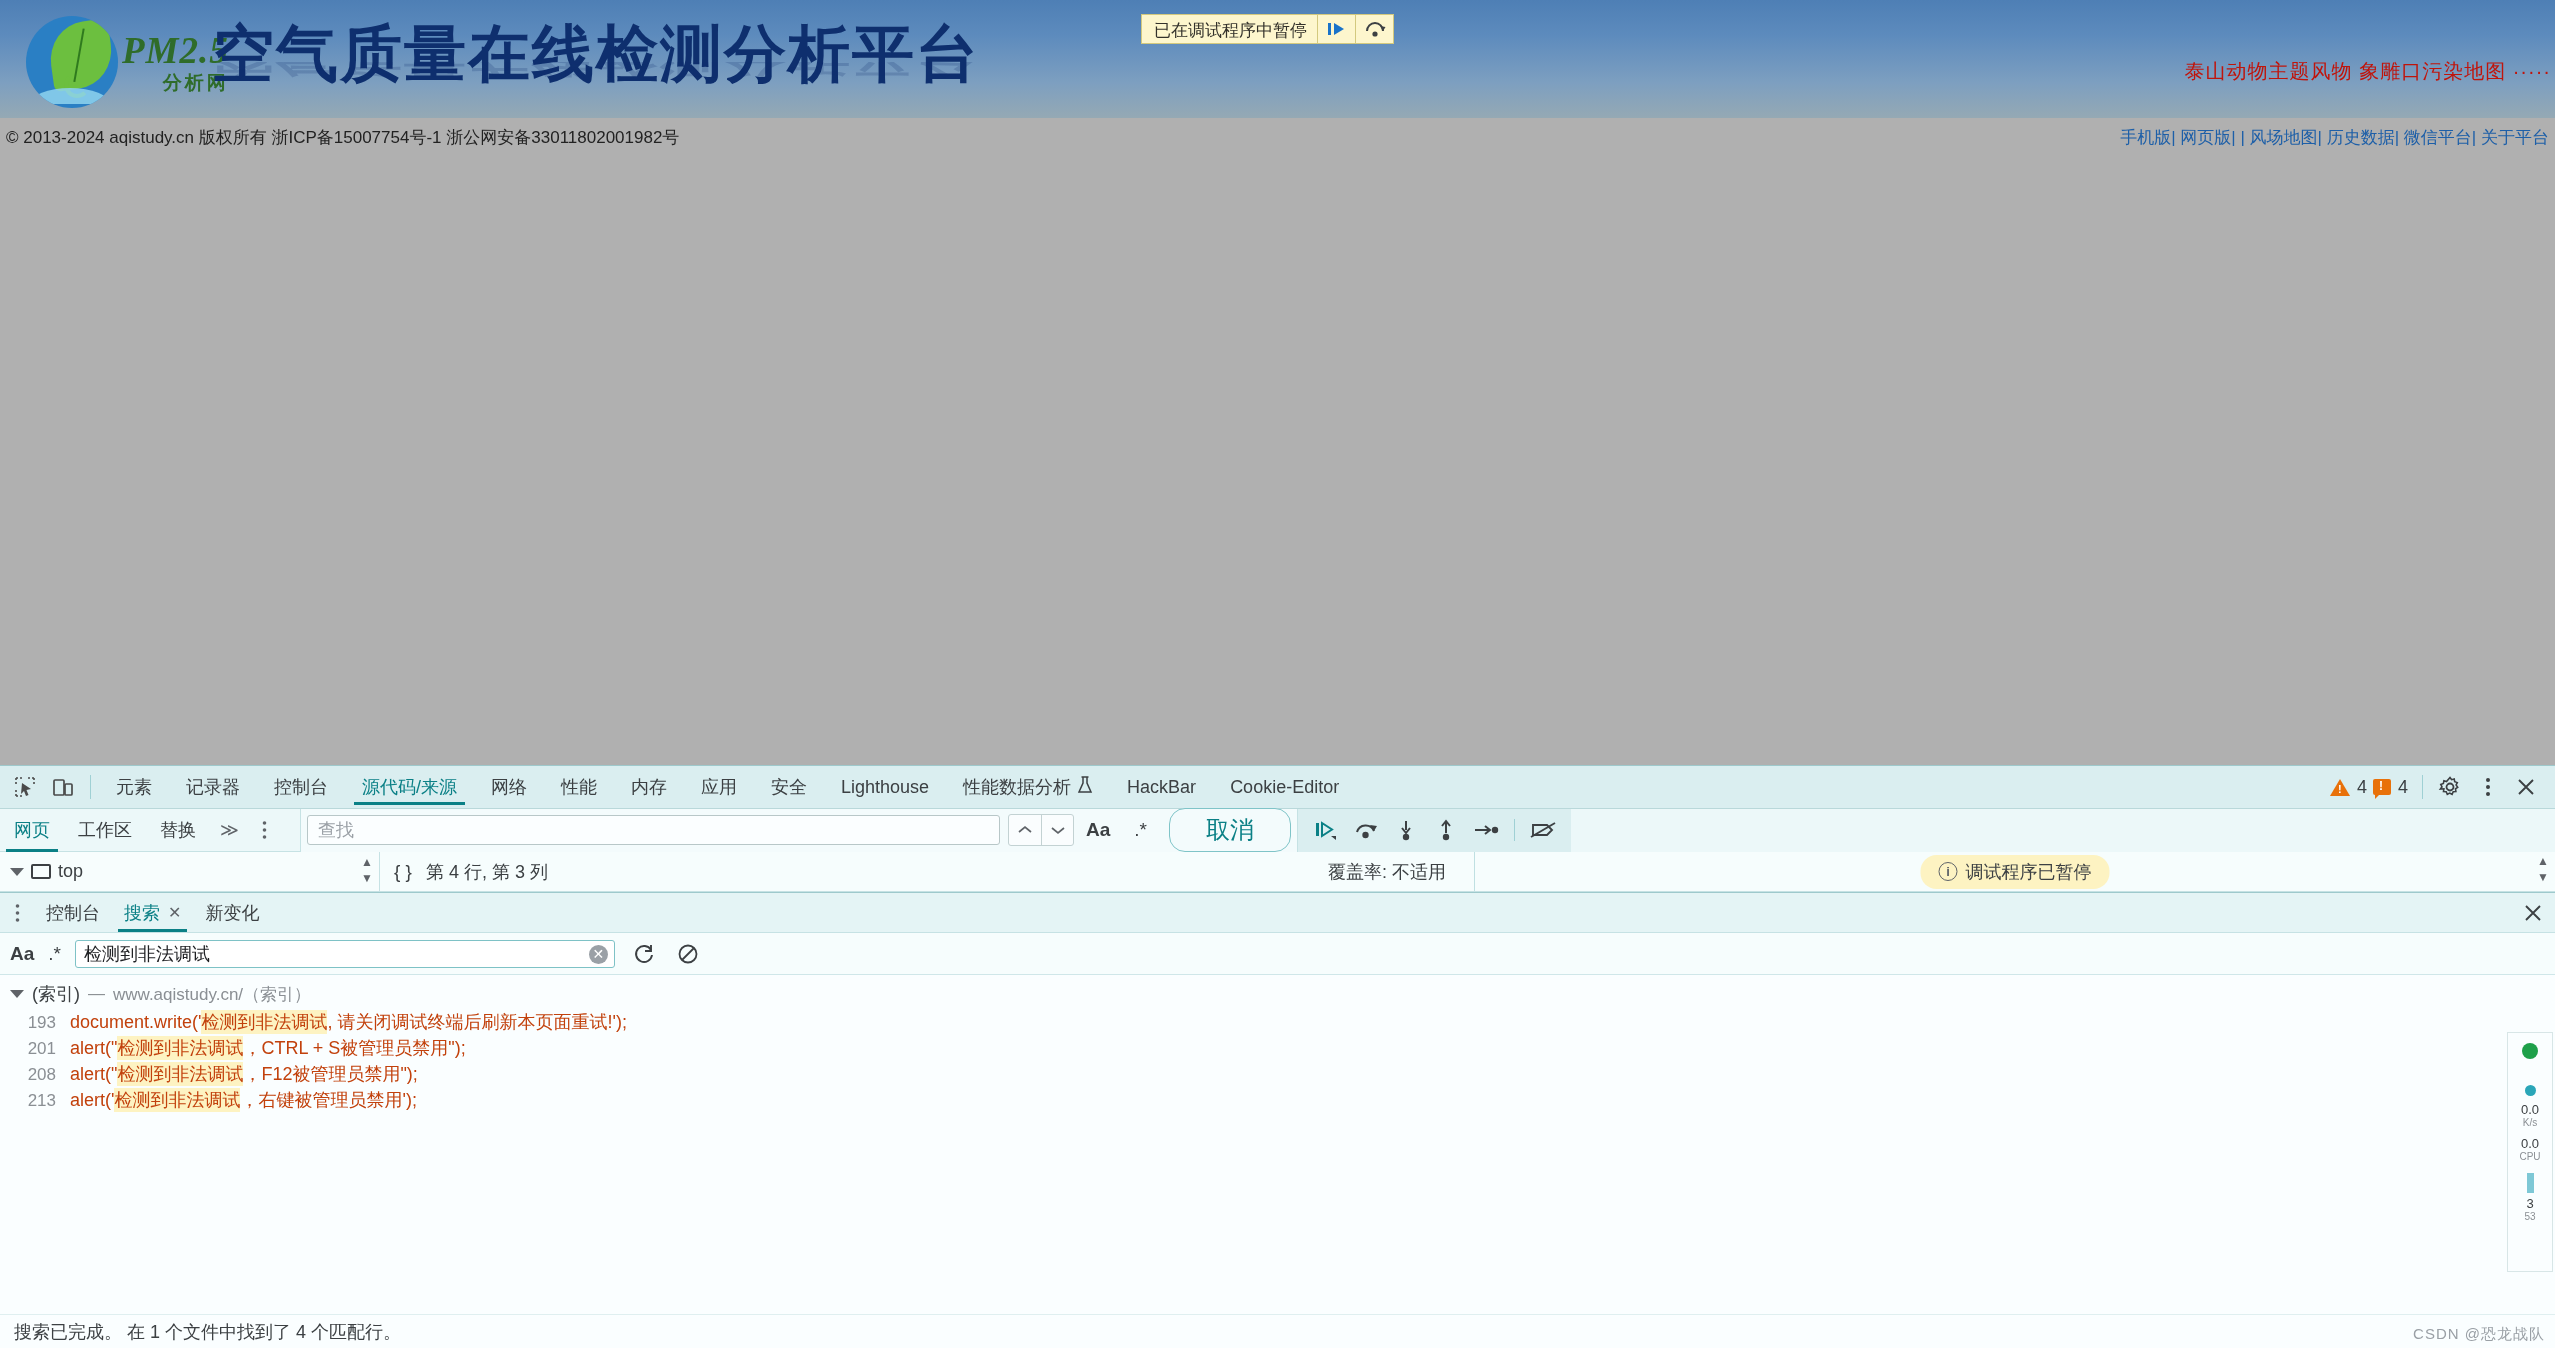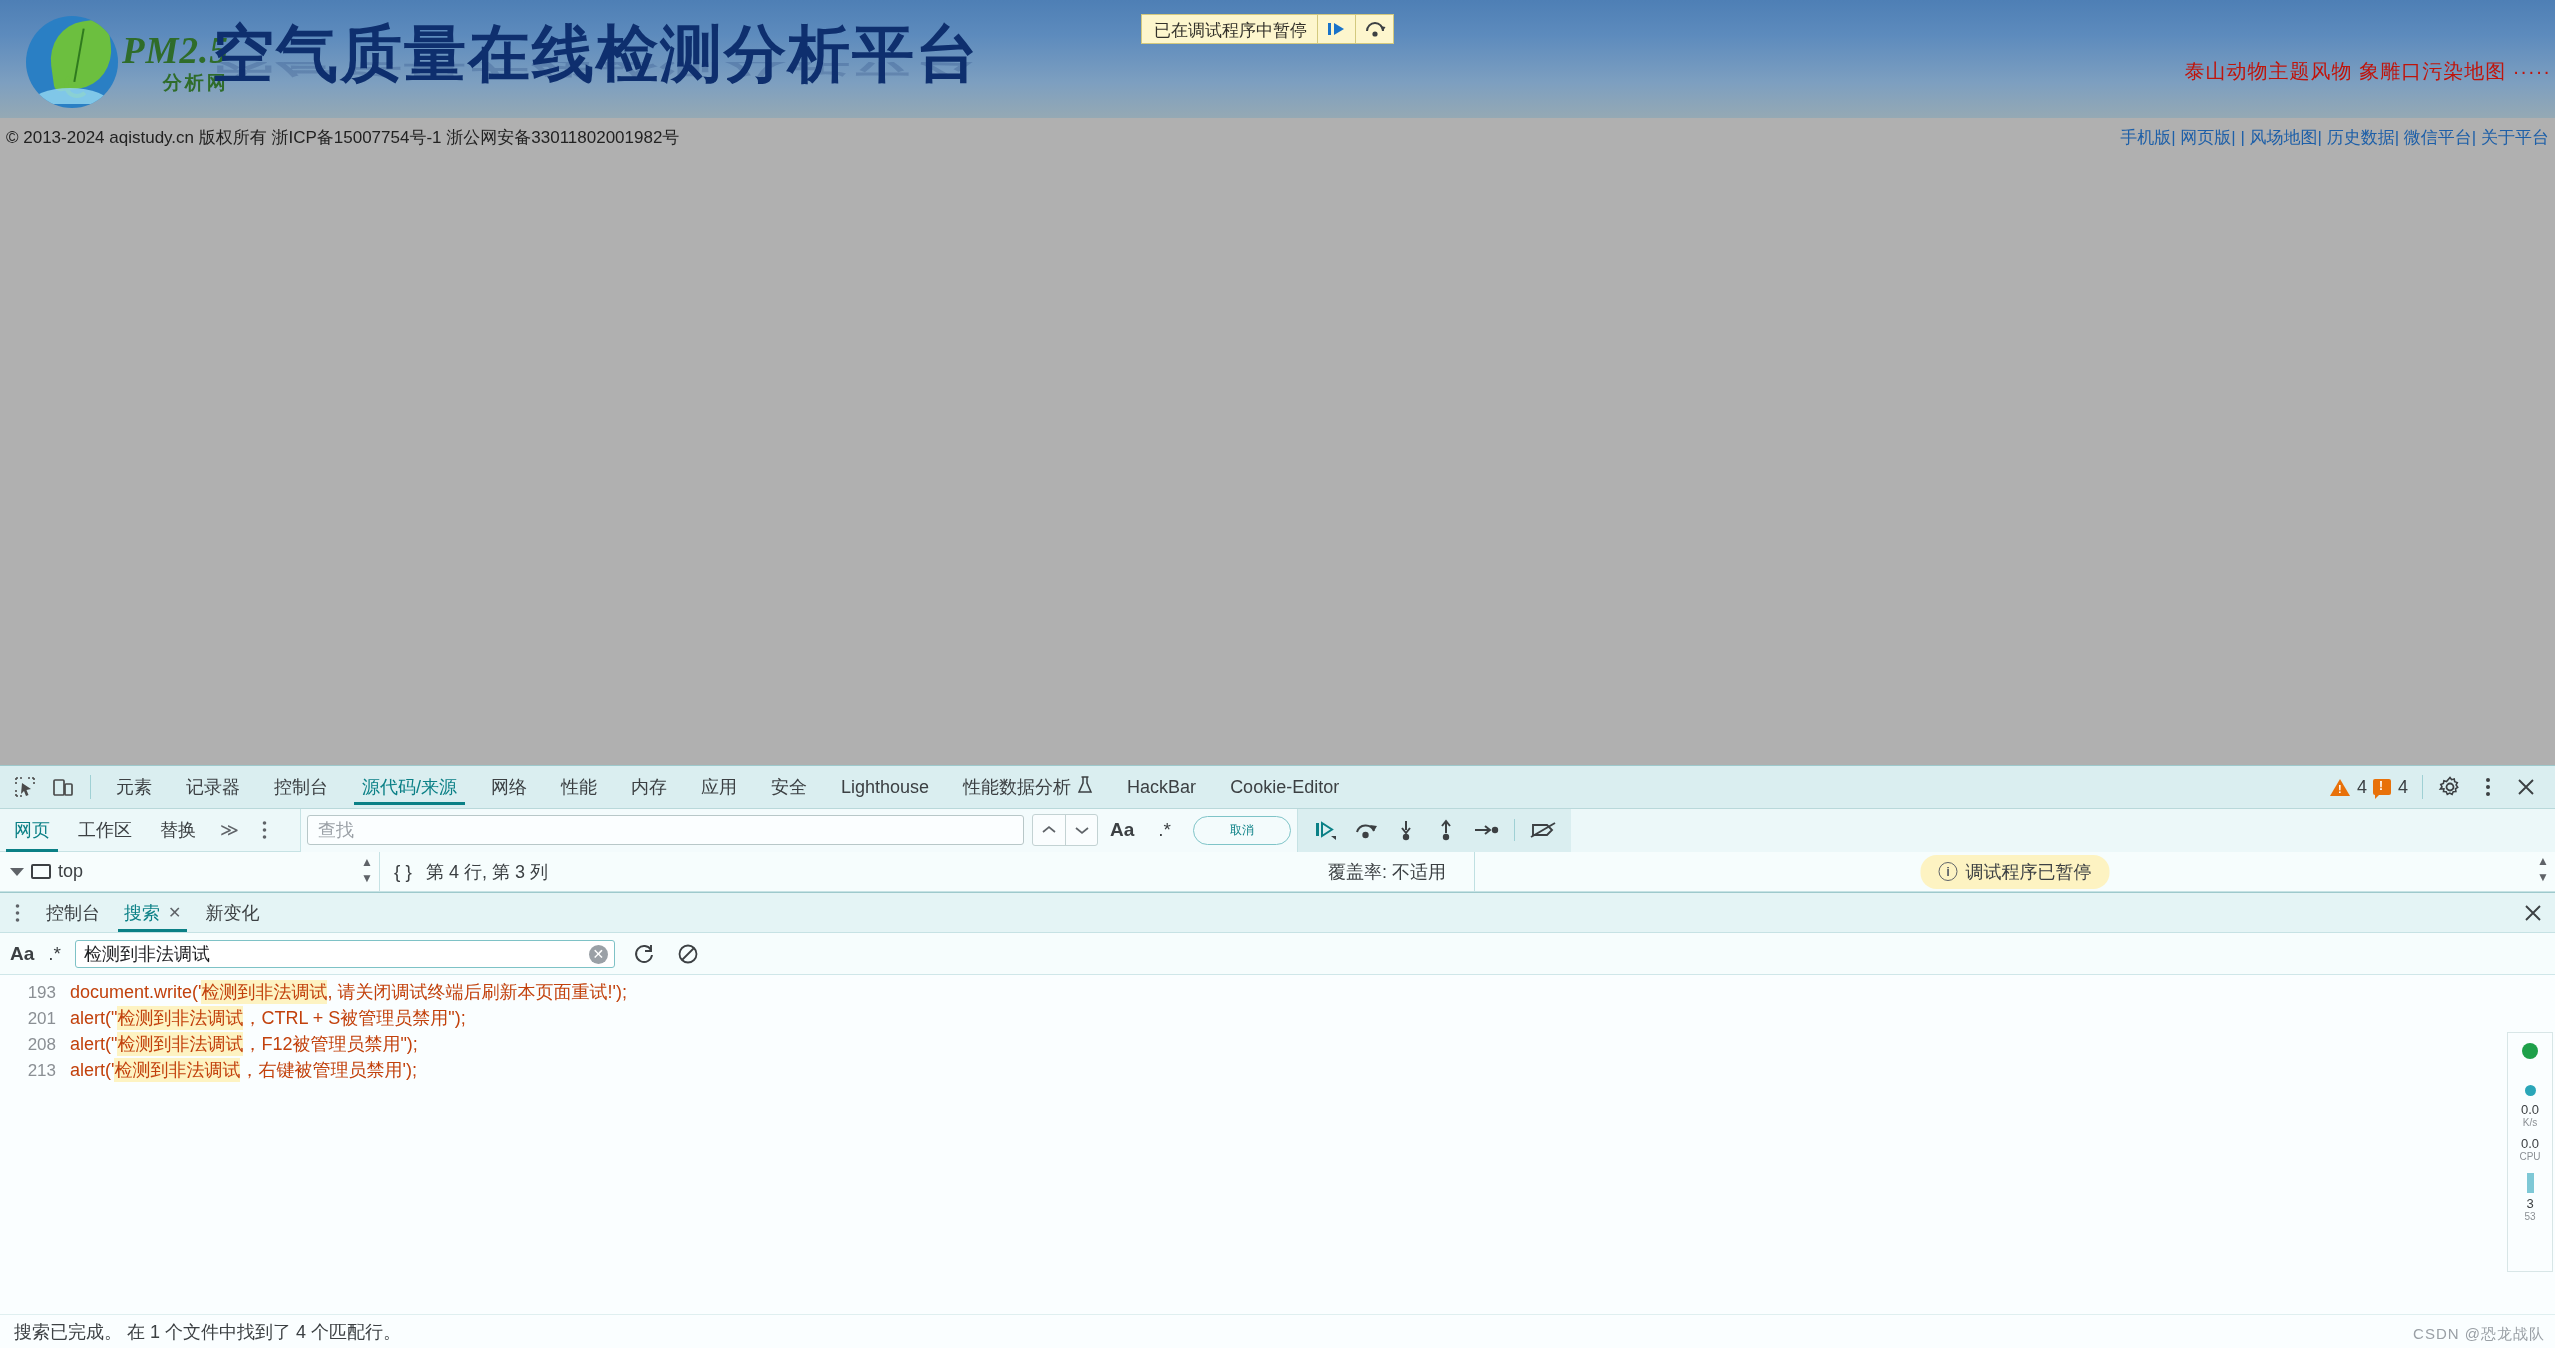--- a/index.html
+++ b/index.html
@@ -199,21 +199,21 @@
     font-family: "Liberation Sans", sans-serif;
   }
   .find-input::placeholder { color: #9aa0a6; }
   .arrow-grp { display: flex; border: 1px solid #c3d2d3; border-radius: 3px; margin-left: 8px; background: #fafdfe;}
   .arrow-btn { width: 32px; height: 30px; display: flex; align-items: center; justify-content: center; color: #5f6368; font-size: 15px;}
   .arrow-btn + .arrow-btn { border-left: 1px solid #c3d2d3; }
   .aa-btn { padding: 0 12px; font-weight: bold; font-size: 19px; color: #3c4043; }
   .regex-btn { padding: 0 12px; font-size: 19px; color: #3c4043; }
   .cancel-btn {
     margin-left: 10px; padding: 5px 36px; border: 1px solid #7fc4c8;
-    border-radius: 16px; background: #f3fbfc; color: #0b8086; font-size: 12px;
+    border-radius: 16px; background: #f3fbfc; color: #0b8086; font-size: 24px;
     font-family: "Liberation Sans", sans-serif;
   }
   .dbg-ctrls {
     display: flex; align-items: center; height: 43px;
     background: #daeef0; padding: 0 10px; gap: 4px;
     border-left: 1px solid #c6e2e4;
   }
   .dbg-btn { width: 36px; height: 36px; display: flex; align-items: center; justify-content: center; }
   .dbg-sep { width: 1px; height: 22px; background: #9fd0d4; margin: 0 6px; }
   .dt-rest { flex:1; background:#ecf8f9; height:43px; }
@@ -626,20 +626,26 @@
         </div>
         <div class="sb-icon">
           <svg width="22" height="22" viewBox="0 0 22 22">
               <circle cx="11" cy="11" r="8.5" stroke="#3c4043" stroke-width="1.8" fill="none"></circle>
               <path d="M5 17 L17 5" stroke="#3c4043" stroke-width="1.8"></path>
             </svg>
         </div>
       </div>
 
       <div class="results">
+        <div class="res-file">
+          <span class="tri-down"></span>
+          <span>(索引)</span>
+          <span class="url">—</span>
+          <span class="url">www.aqistudy.cn/（索引）</span>
+        </div>
 
         <div class="res-line">
           <span class="res-num">193</span>
           <span class="res-code">document.write('</span>
           <span class="res-code hl">检测到非法调试</span>
           <span class="res-code">, 请关闭调试终端后刷新本页面重试!');</span>
         </div>
         <div class="res-line">
           <span class="res-num">201</span>
           <span class="res-code">alert("</span>

